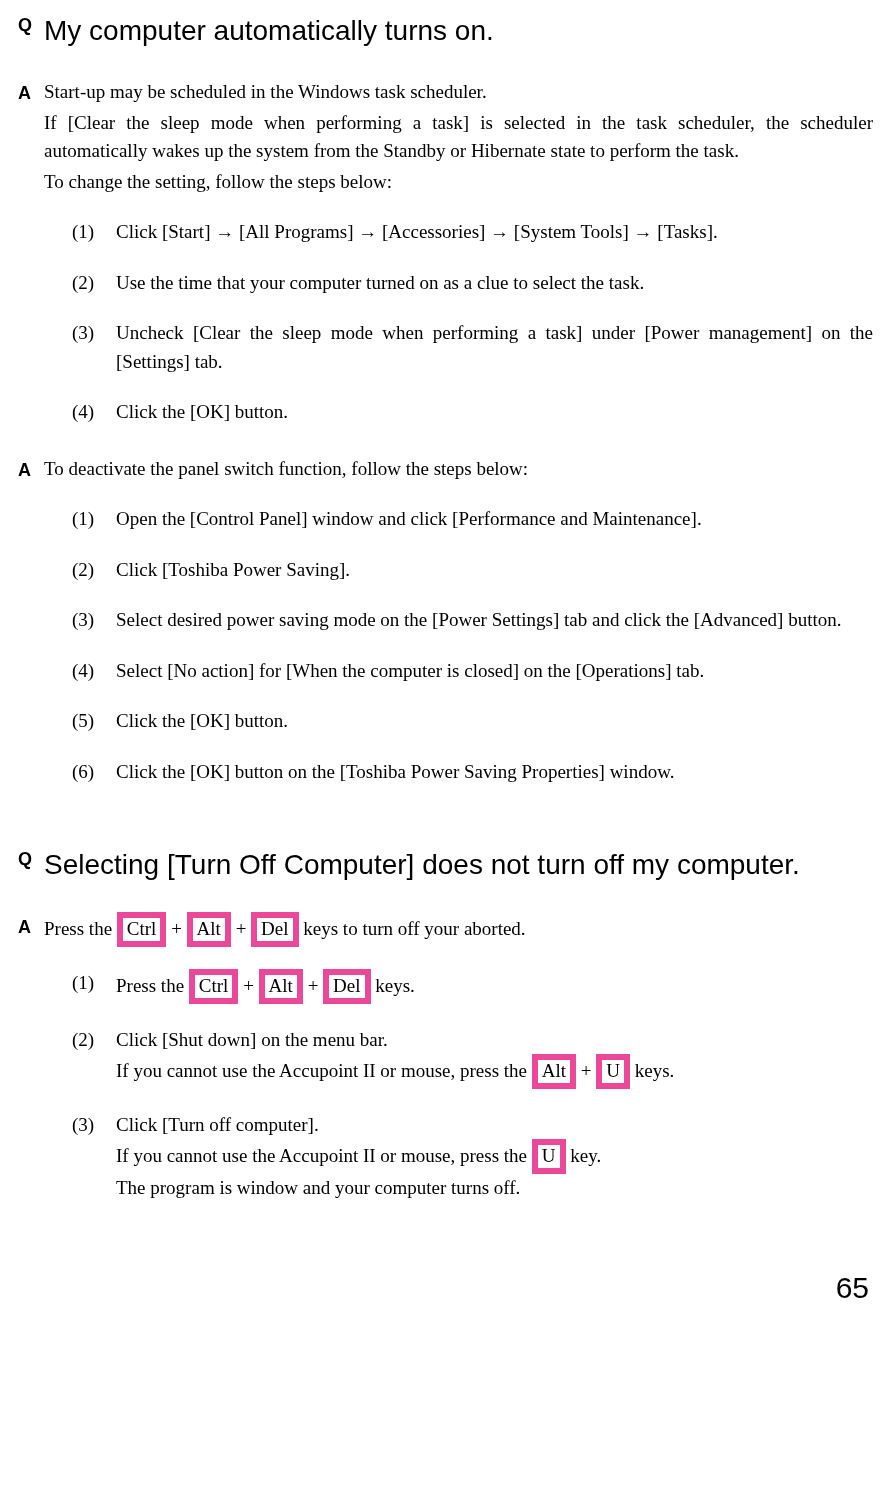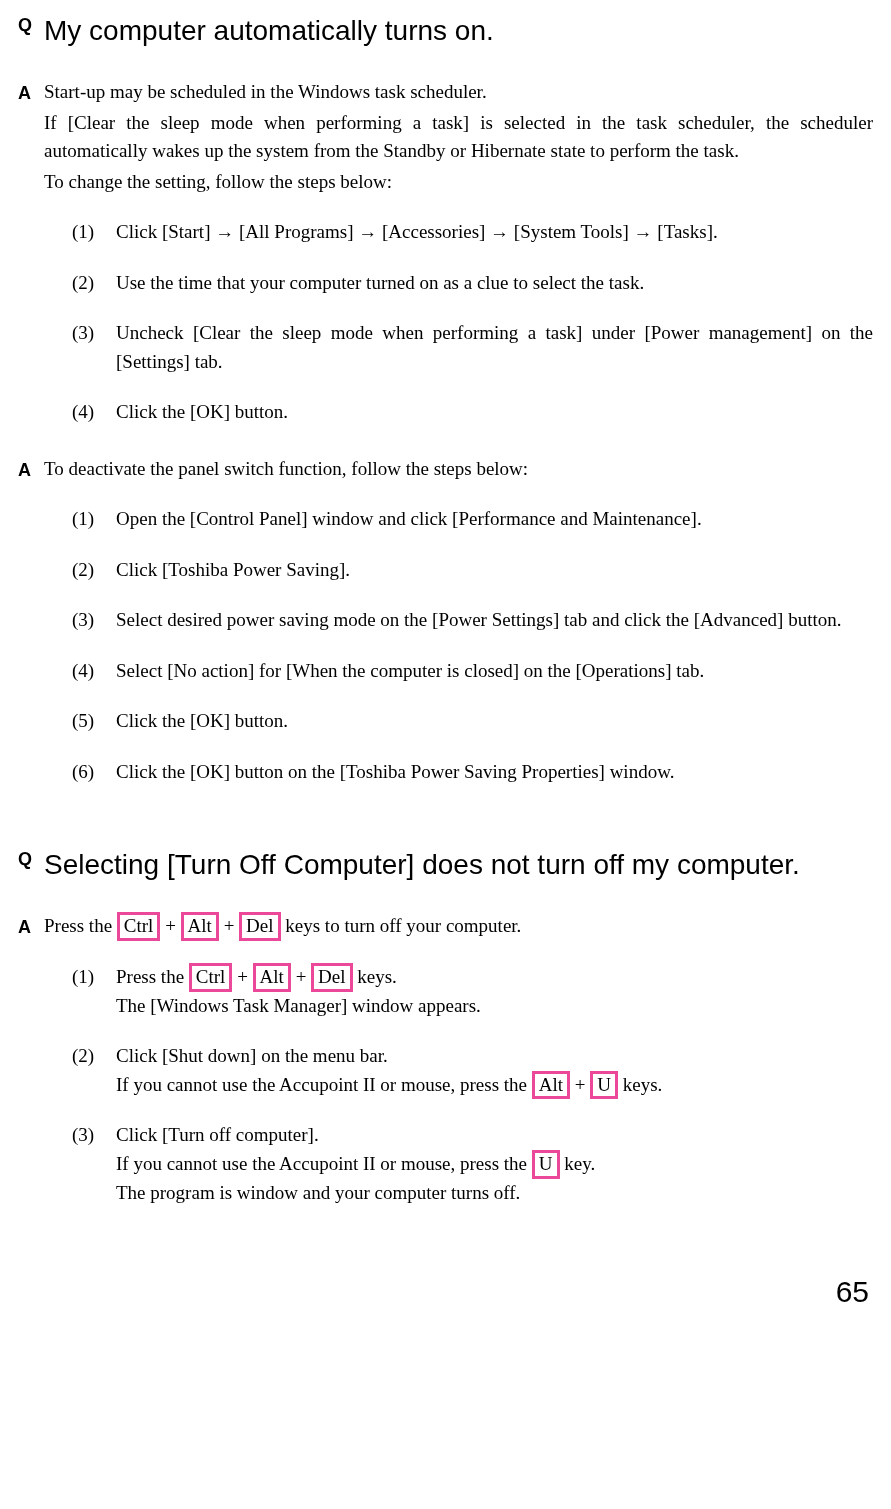--- a/index.html
+++ b/index.html
@@ -49,21 +49,21 @@
     margin-bottom: 22px;
   }
   .step-num {
     width: 44px;
     flex: 0 0 44px;
   }
   .step-body {
     flex: 1;
   }
   .key {
-    border: 3px solid #ec4899;
+    border: 6px solid #ec4899;
     padding: 0 4px;
     display: inline-block;
     line-height: 1.2;
   }
   .gap-lg { margin-top: 36px; }
   .gap-md { margin-top: 26px; }
   .page-num {
     font-family: Arial, Helvetica, sans-serif;
     font-size: 30px;
     text-align: right;
@@ -143,30 +143,29 @@
 
 <div class="qa-row gap-lg">
   <div class="qa-prefix">Q</div>
   <div class="qa-body q-text">Selecting [Turn Off Computer] does not turn off my computer.</div>
 </div>
 
 <div class="qa-row gap-md">
   <div class="qa-prefix">A</div>
   <div class="qa-body">
     <div class="para">
-      <span>Press the </span><span class="key">Ctrl</span><span> + </span><span class="key">Alt</span><span> + </span><span class="key">Del</span><span> keys to turn off your computer.</span>
+      <span>Press the </span><span class="key">Ctrl</span><span> + </span><span class="key">Alt</span><span> + </span><span class="key">Del</span><span> keys to turn off your aborted.</span>
     </div>
     <div class="steps">
       <div class="step">
         <div class="step-num">(1)</div>
         <div class="step-body">
           <div>
             <span>Press the </span><span class="key">Ctrl</span><span> + </span><span class="key">Alt</span><span> + </span><span class="key">Del</span><span> keys.</span>
           </div>
-          <div>The [Windows Task Manager] window appears.</div>
         </div>
       </div>
       <div class="step">
         <div class="step-num">(2)</div>
         <div class="step-body">
           <div>Click [Shut down] on the menu bar.</div>
           <div>
             <span>If you cannot use the Accupoint II or mouse, press the </span><span class="key">Alt</span><span> + </span><span class="key">U</span><span> keys.</span>
           </div>
         </div>

